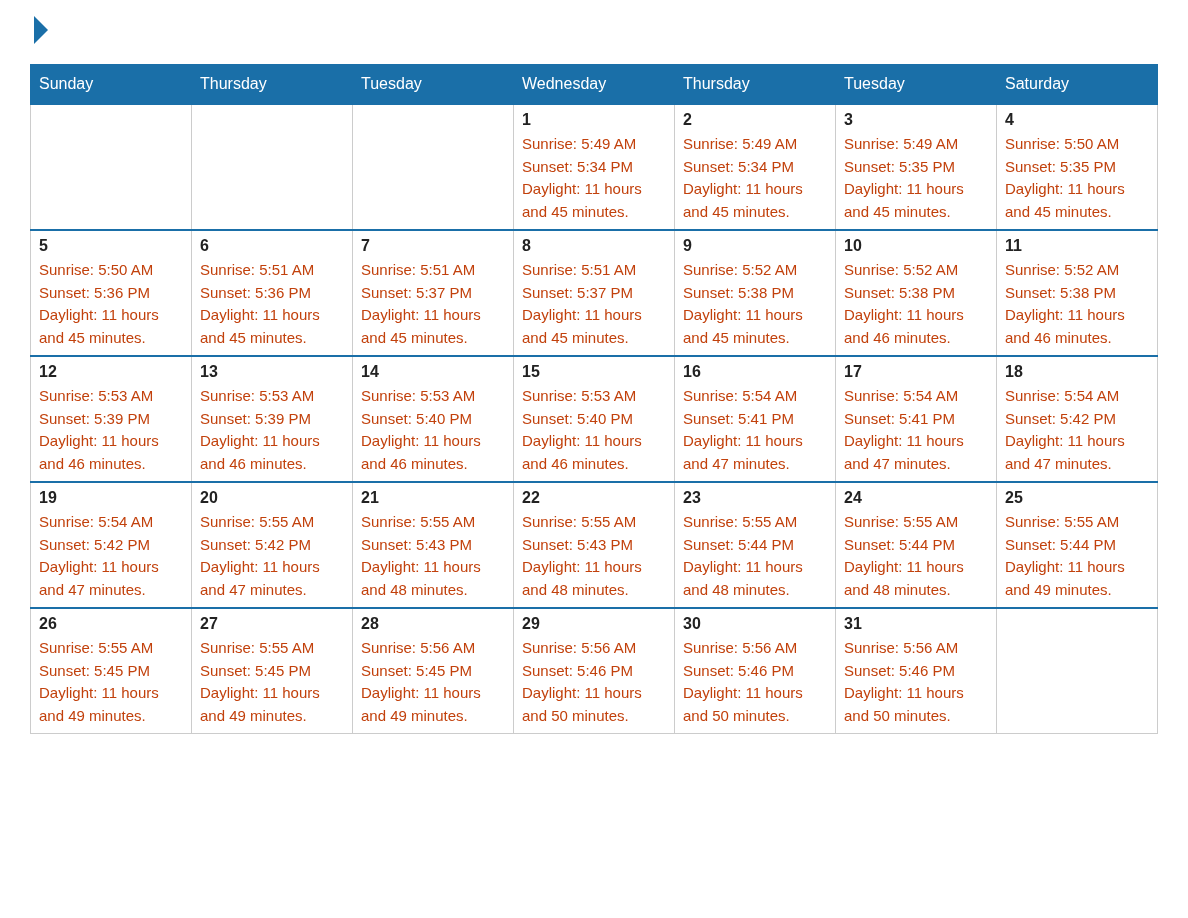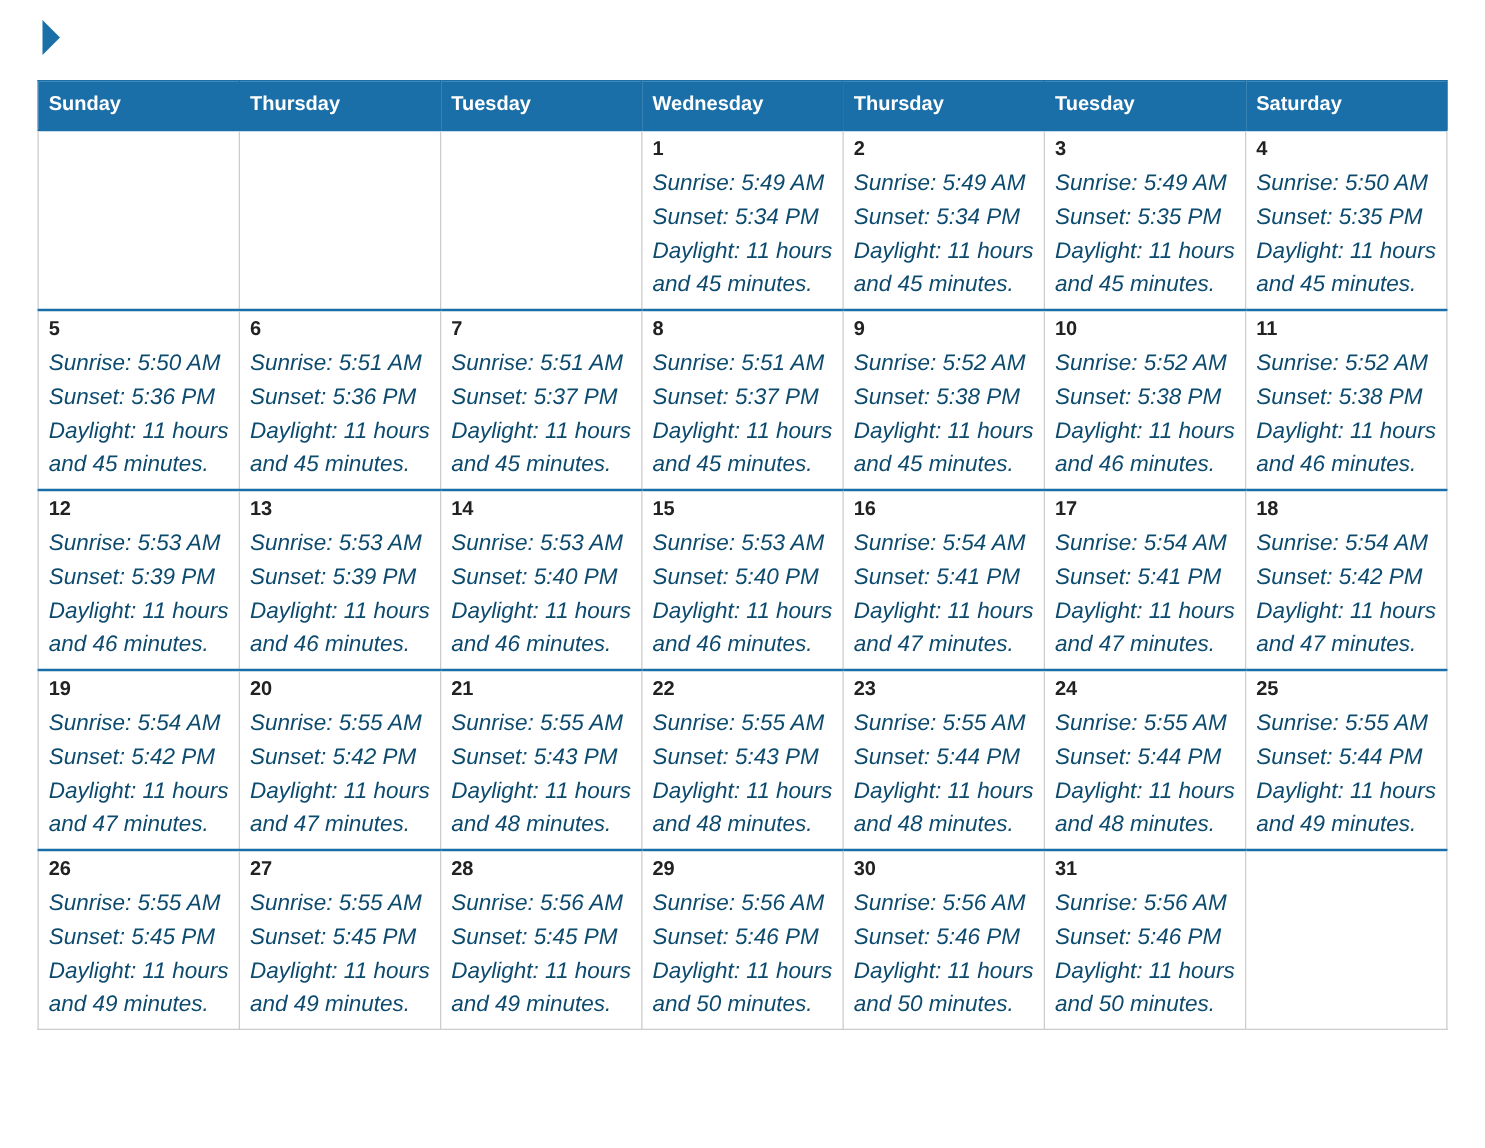--- a/index.html
+++ b/index.html
@@ -59,21 +59,21 @@
     }
     .calendar {
       width: 100%;
       border-collapse: collapse;
     }
     .calendar th {
       background-color: #1a6fa8;
       color: #fff;
       padding: 10px 8px;
       font-size: 16px;
-      font-weight: bold;
+      font-weight: normal;
       text-align: left;
       border: 1px solid #1a6fa8;
     }
     .calendar td {
       vertical-align: top;
       border: 1px solid #ccc;
       padding: 6px 8px;
       width: calc(100% / 7);
       min-height: 100px;
     }
@@ -81,24 +81,23 @@
       border-top: 2px solid #1a6fa8;
     }
     .day-number {
       font-size: 16px;
       font-weight: bold;
       color: #222;
       display: block;
       margin-bottom: 4px;
     }
     .day-info {
-      font-size: 18px;
-      color: #0c4a6e;
+      font-size: 15px;
+      color: #c2410c;
       line-height: 1.5;
-      font-style: italic;
     }
     .empty-cell {
       background: #fff;
     }
   </style>
 </head>
 <body>
 
 <div class="header">
   <div class="logo">

